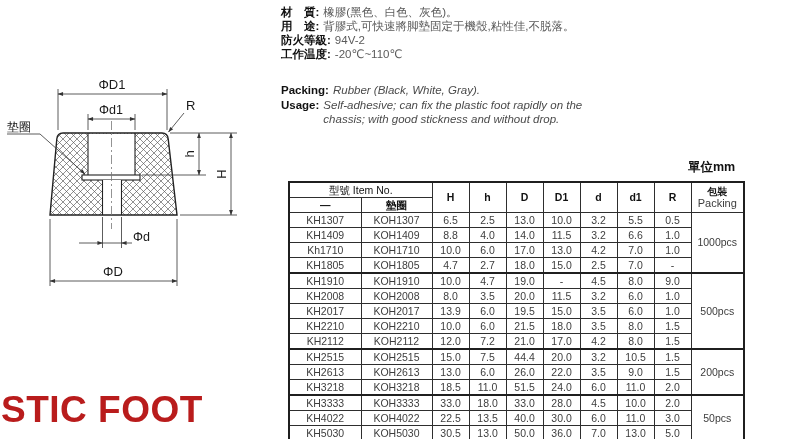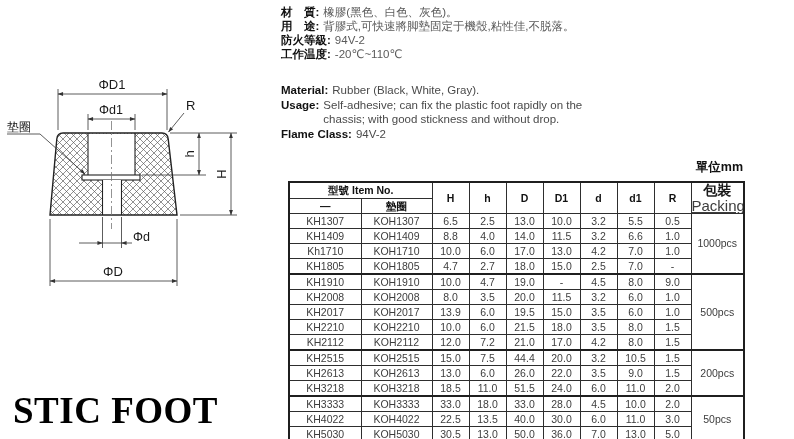--- a/index.html
+++ b/index.html
@@ -6,45 +6,45 @@
   .page{position:relative;width:794px;height:439px;background:#ffffff;overflow:hidden;
         font-family:"Liberation Sans","DejaVu Sans",sans-serif;color:#333;}
 
   
   .spec-cn{position:absolute;left:281px;top:5px;font-size:11.5px;line-height:14px;color:#5a5a5a;}
   .spec-cn .line{white-space:nowrap;}
   .spec-cn b{color:#111;font-weight:bold;margin-right:4px;}
   .spec-en{position:absolute;left:281px;top:83px;font-size:11.5px;line-height:14.5px;color:#4a4a4a;}
   .spec-en .row{display:flex;}
   .spec-en b{color:#111;font-weight:bold;margin-right:4px;white-space:nowrap;}
-  .spec-en .v{display:block;}
+  .spec-en .v{display:block;font-style:italic;}
   .spec-en .v.usage{width:300px;}
 
   
-  .unit{position:absolute;left:688px;top:159px;width:55px;text-align:right;
+  .unit{position:absolute;left:688px;top:159px;width:55px;text-align:left;
         font-size:12.5px;font-weight:bold;color:#111;}
 
   
   table.spec{position:absolute;left:288px;top:181px;width:455px;border-collapse:collapse;
              table-layout:fixed;border:2px solid #1f1f1f;}
   table.spec th,table.spec td{border:1px solid #2e2e2e;padding:0;text-align:center;
              font-size:10.5px;line-height:1;color:#3d3d3d;height:14px;overflow:hidden;}
   table.spec th{color:#111;}
-  th.item-th{font-size:12px;font-weight:bold;height:19px;}
+  th.item-th{font-size:12px;font-weight:normal;height:19px;}
   th.dim-th{font-size:12.5px;font-weight:bold;}
   th.sub-th{font-size:11px;font-weight:bold;height:19px;color:#222;}
   th.pack-th{font-weight:normal;}
-  th.pack-th .zh{display:block;font-weight:bold;font-size:14px;color:#1a1a1a;margin-bottom:1px;}
-  th.pack-th .en{display:block;font-size:15px;color:#3d3d3d;text-decoration:underline;}
+  th.pack-th .zh{display:block;font-weight:bold;font-size:10px;color:#1a1a1a;margin-bottom:1px;}
+  th.pack-th .en{display:block;font-size:11px;color:#3d3d3d;}
   tr.group-start td{border-top:2px solid #1f1f1f;text-align:center;}
   td.packing-cell{font-size:10.5px;color:#3d3d3d;}
 
   
-  .big-title{position:absolute;left:13px;top:389px;font-size:37px;font-weight:bold;
-             color:#000000;letter-spacing:0.5px;white-space:nowrap;font-family:Liberation Serif, serif;}
+  .big-title{position:absolute;left:1px;top:389px;font-size:37px;font-weight:bold;
+             color:#b91c1c;letter-spacing:0.5px;white-space:nowrap;}
 
   
   .diagram{position:absolute;left:0;top:55px;width:260px;height:250px;}
   .diagram text{font-family:"Liberation Sans","DejaVu Sans",sans-serif;fill:#1a1a1a;}
 </style>
 </head>
 <body>
 
 <div class="page">
 
@@ -124,30 +124,26 @@
     <div class="line">
       <b>防火等級:</b><span>94V-2</span>
     </div>
     <div class="line">
       <b>工作温度:</b><span>-20℃~110℃</span>
     </div>
   </div>
 
   <div class="spec-en">
     <div class="row">
-      <b>Material:</b>
+      <b>Packing:</b>
       <span class="v">Rubber (Black, White, Gray).</span>
     </div>
     <div class="row">
       <b>Usage:</b>
       <span class="v usage">Self-adhesive; can fix the plastic foot rapidly on the chassis; with good stickness and without drop.</span>
-    </div>
-    <div class="row">
-      <b>Flame Class:</b>
-      <span class="v">94V-2</span>
     </div>
   </div>
 
   <div class="unit">單位mm</div>
 
   <table class="spec">
     <colgroup>
       <col style="width:72px">
         <col style="width:71px">
       <col style="width:37px">

